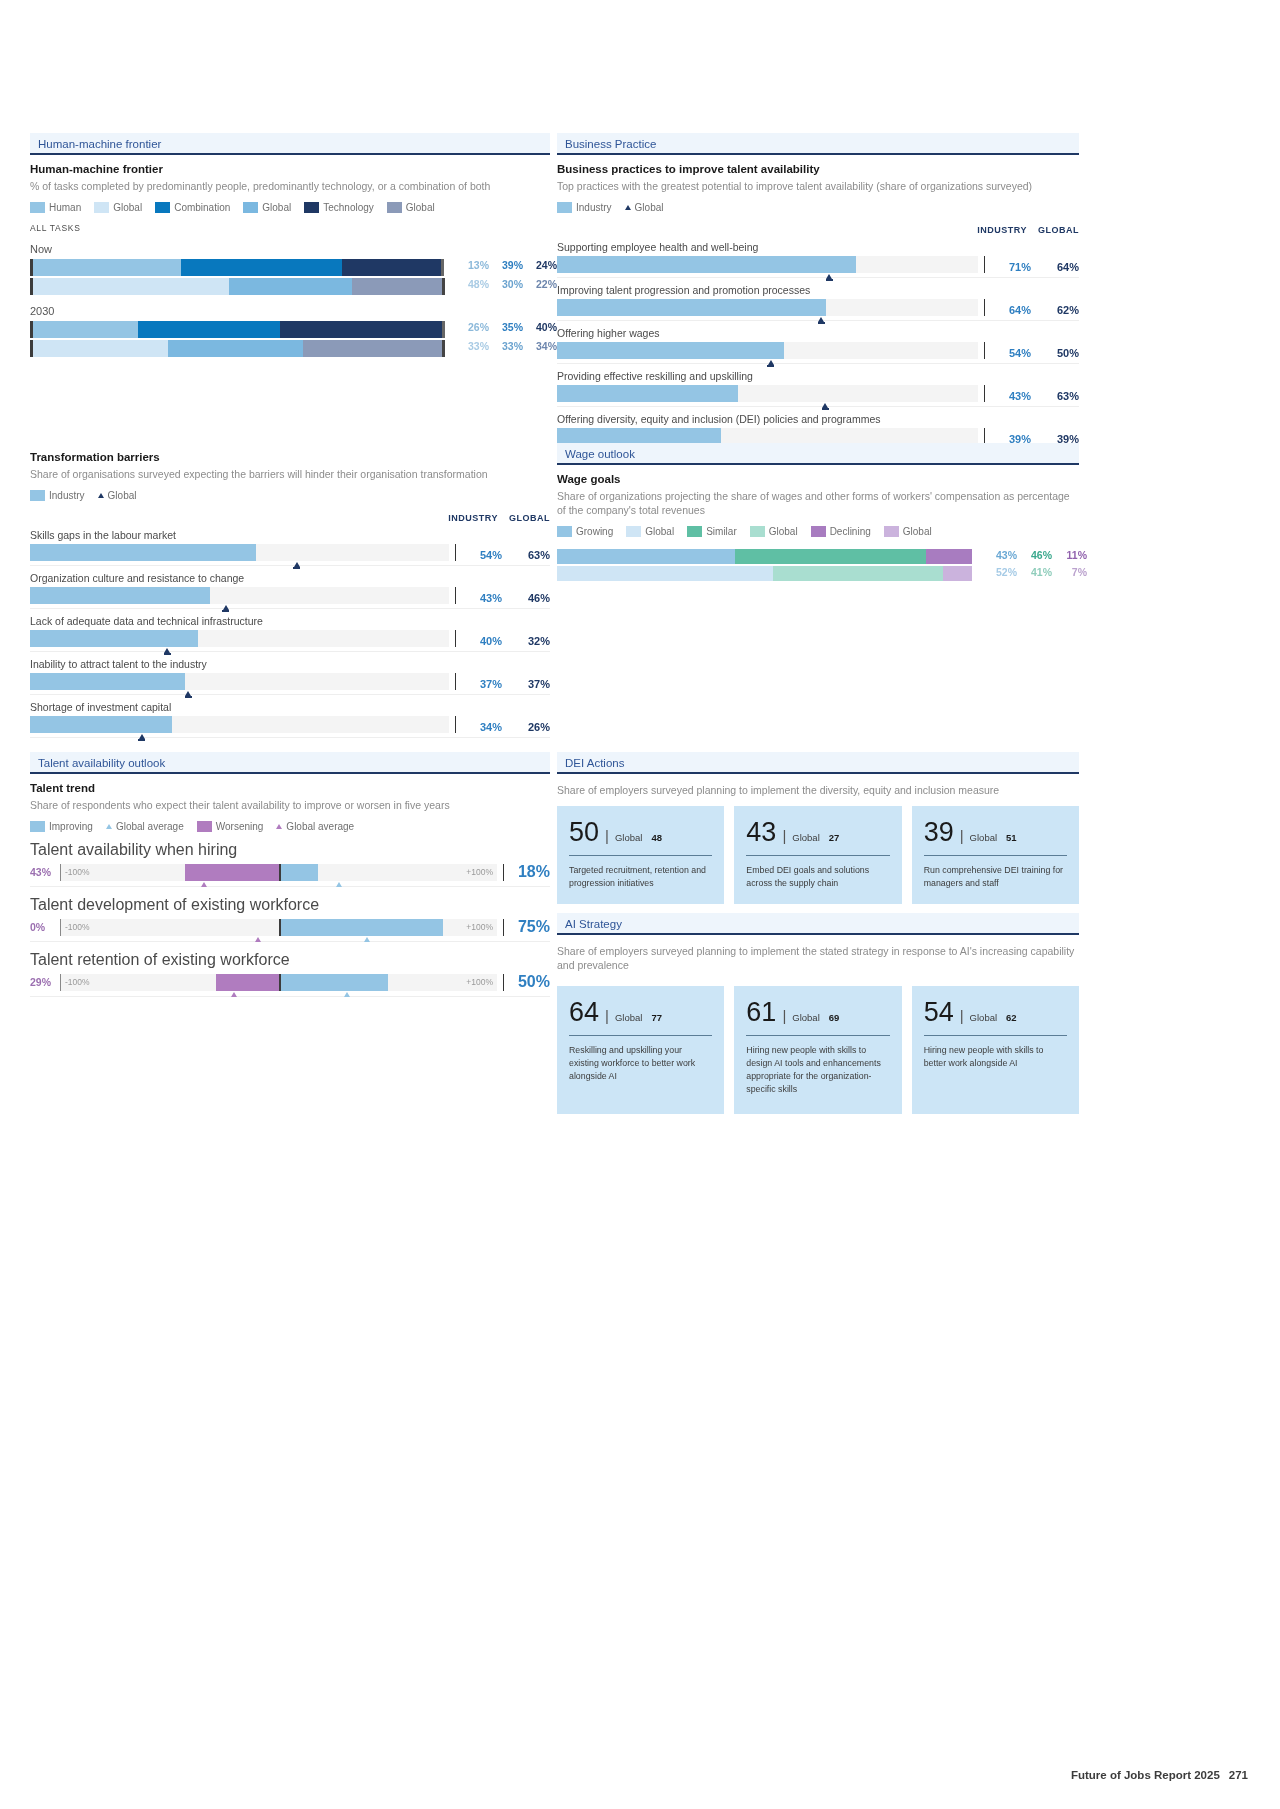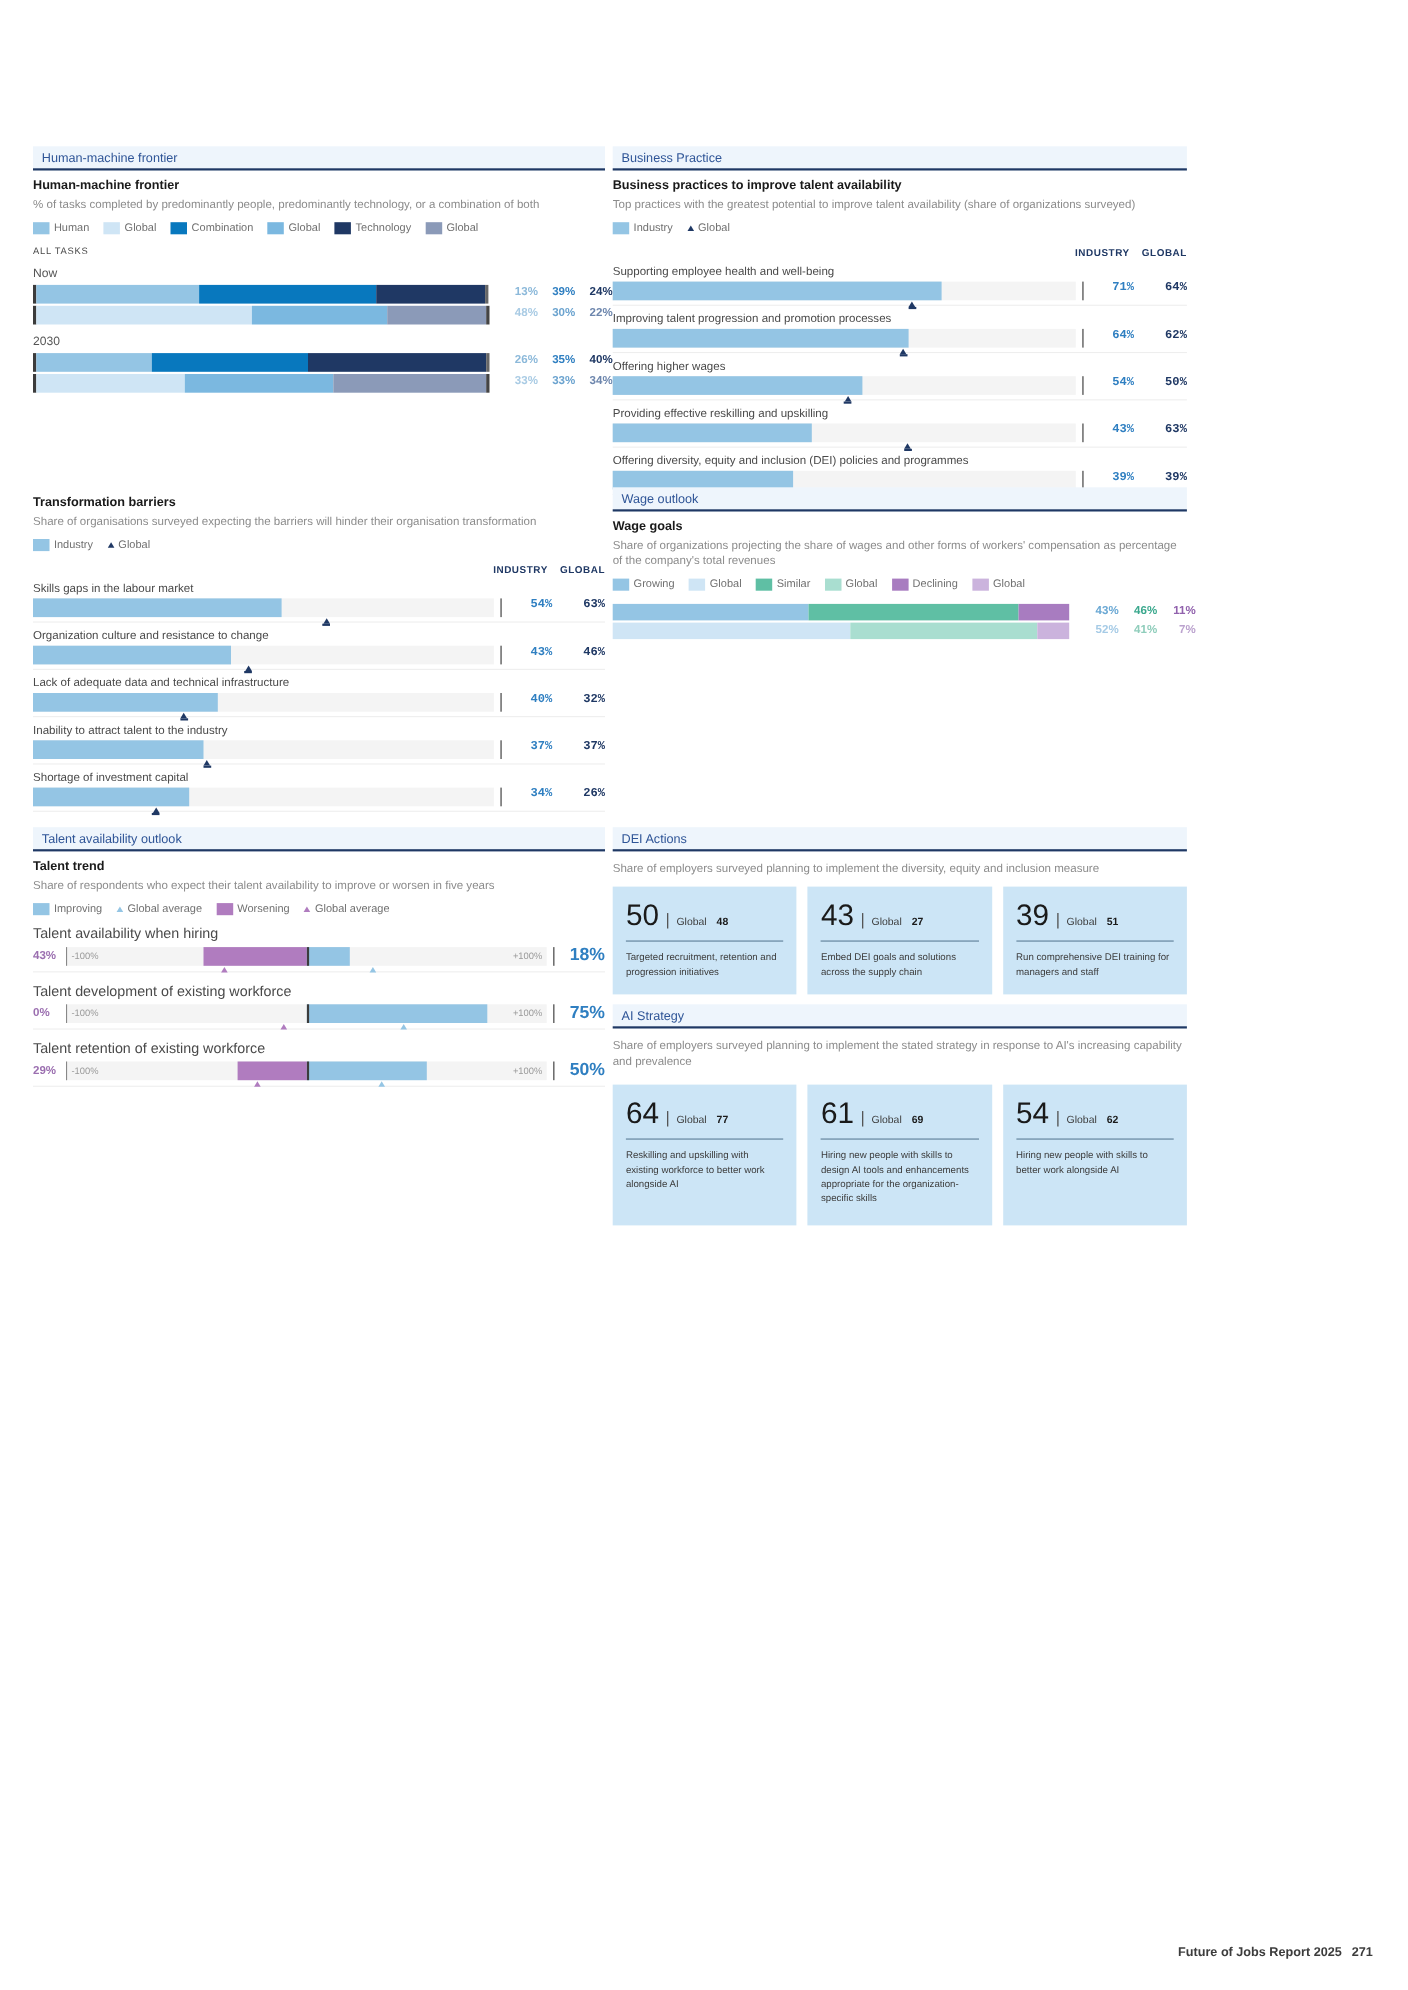--- a/index.html
+++ b/index.html
@@ -48,40 +48,40 @@
   .stack .seg { height: 100%; }
   .nums { position:absolute; left: 425px; top: 0px; font-size: 10.5px; display:flex; gap:0px;}
   .nums span { width: 34px; text-align:right; font-weight: bold;}
 
   
   .colhead { display:flex; justify-content:flex-end; font-size:9px; font-weight:bold;
              color:#1f3864; letter-spacing:.5px; margin-top: 12px; }
   .colhead span { width: 52px; text-align:right; }
   .barrow { margin-top: 6px; }
   .barrow .blab { font-size:10.5px; color:#4a4a4a; }
-  .barline { display:flex; align-items:flex-start; margin-top:3px; position:relative;
-             border-bottom: 1px solid #eee; padding-bottom: 4px; font-family: Liberation Mono, monospace;}
+  .barline { display:flex; align-items:flex-end; margin-top:3px; position:relative;
+             border-bottom: 1px solid #eee; padding-bottom: 4px;}
   .track { position:relative; height: 17px; background:#f4f4f4; flex: 1 1 auto;}
   .fill { height:100%; background:#94c5e4; }
   .gmark { position:absolute; bottom:-6px; width:0;height:0;
            border-left:3.5px solid transparent;border-right:3.5px solid transparent;
            border-bottom:5px solid #1f3864; }
   .gmark:after{content:"";position:absolute;left:-3.5px;top:5px;width:7px;height:1.5px;background:#1f3864;}
   .vsep { width: 1px; height: 17px; background:#333; margin: 0 8px 0 6px;}
   .valI { width: 38px; text-align:right; font-size:11px; color:#2f7fc1; font-weight:bold;}
   .valG { width: 48px; text-align:right; font-size:11px; color:#1f3864; font-weight:bold;}
 
   
   .wage-stack { width: 415px; display:flex; height: 15px; }
   .wage-nums { position:absolute; left: 425px; font-size:10.5px; display:flex;}
   .wage-nums span { width: 35px; text-align:right; font-weight:bold; }
 
   
   .div-row { margin-top: 9px; }
-  .div-lab { font-size:13px; color:#4a4a4a; }
+  .div-lab { font-size:16px; color:#4a4a4a; }
   .div-line { display:flex; align-items:center; margin-top: 4px; position:relative;
               border-bottom:1px solid #eee; padding-bottom:5px;}
   .div-left { width: 30px; font-size:10.5px; color:#9b6fb0; font-weight:bold;}
   .div-track { position:relative; height:17px; background:#f4f4f4; flex:1 1 auto;
                border-left:1px solid #888; }
   .div-track .axlab { position:absolute; top:3px; font-size:8.5px; color:#9a9a9a;}
   .div-track .axlab.l{ left:4px;} .div-track .axlab.r{ right:4px;}
   .div-neg { position:absolute; top:0; height:100%; background:#b07cbf; }
   .div-pos { position:absolute; top:0; height:100%; background:#94c5e4; }
   .div-mid { position:absolute; top:0; height:100%; width:1.5px; background:#3c3c3c;}
@@ -531,21 +531,21 @@
     <div class="sec-sub" style="margin-top:9px">Share of employers surveyed planning to implement the stated strategy in response to AI's increasing capability and prevalence</div>
     <div class="cards" style="margin-top:14px">
       <div class="card" style="height:128px">
         <div class="card-top">
           <span class="card-num">64</span>
           <span class="card-pipe">|</span>
           <span class="card-glob">Global</span>
           <span class="card-globv">77</span>
         </div>
         <div class="card-rule"></div>
-        <div class="card-desc">Reskilling and upskilling with existing workforce to better work alongside AI</div>
+        <div class="card-desc">Reskilling and upskilling your existing workforce to better work alongside AI</div>
       </div>
       <div class="card" style="height:128px">
         <div class="card-top">
           <span class="card-num">61</span>
           <span class="card-pipe">|</span>
           <span class="card-glob">Global</span>
           <span class="card-globv">69</span>
         </div>
         <div class="card-rule"></div>
         <div class="card-desc">Hiring new people with skills to design AI tools and enhancements appropriate for the organization-specific skills</div>

